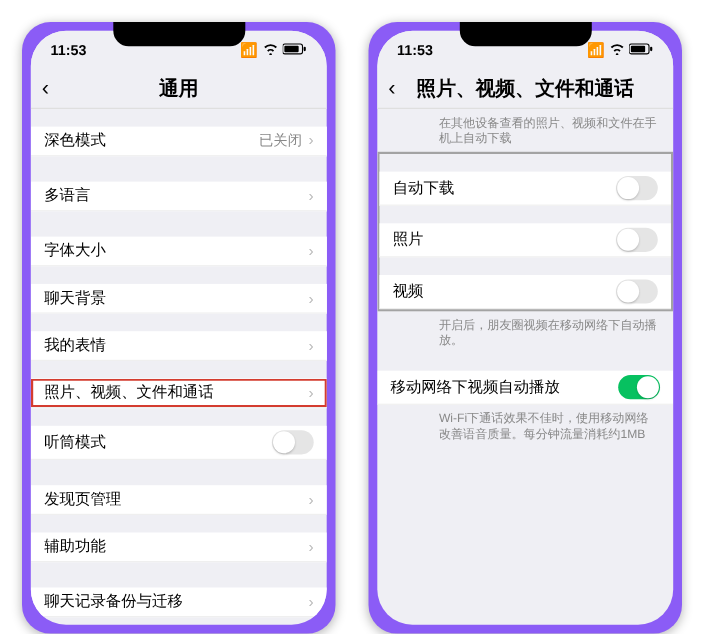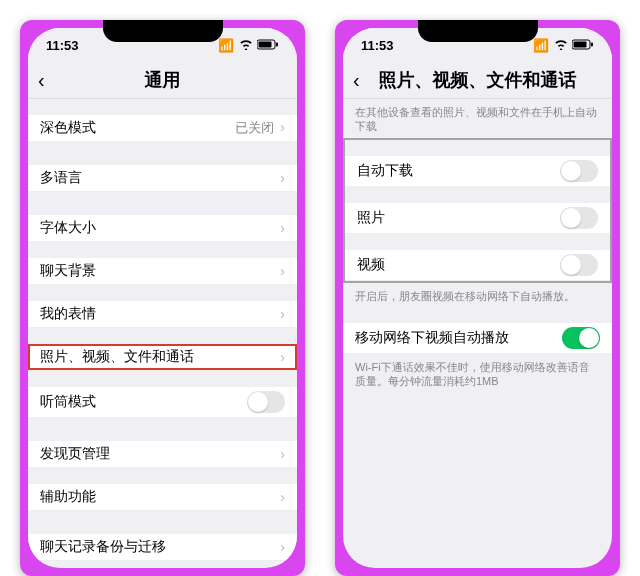--- a/index.html
+++ b/index.html
@@ -7,22 +7,22 @@
     padding: 20px;
     background: #ffffff;
     font-family: -apple-system, "Helvetica Neue", Arial, sans-serif;
     display: flex;
     gap: 30px;
     justify-content: center;
   }
   .phone {
     width: 280px;
     height: 540px;
-    background: #d946ef;
-    border-radius: 12px;
+    background: #8b5cf6;
+    border-radius: 26px;
     padding: 8px;
     position: relative;
     box-shadow: 0 2px 10px rgba(0,0,0,0.3);
   }
   .screen {
     width: 100%;
     height: 100%;
     background: #efeff4;
     border-radius: 32px;
     overflow: hidden;
@@ -78,20 +78,21 @@
   }
   .content {
     overflow-y: auto;
     height: calc(100% - 70px);
   }
   .section-header {
     font-size: 11px;
     color: #888;
     padding: 6px 12px 4px 12px;
     line-height: 1.3;
+    margin-left: 44px;
   }
   .cell {
     background: #fff;
     padding: 4px 12px;
     font-size: 14px;
     color: #000;
     display: flex;
     align-items: center;
     justify-content: space-between;
     border-bottom: 1px solid #eee;

